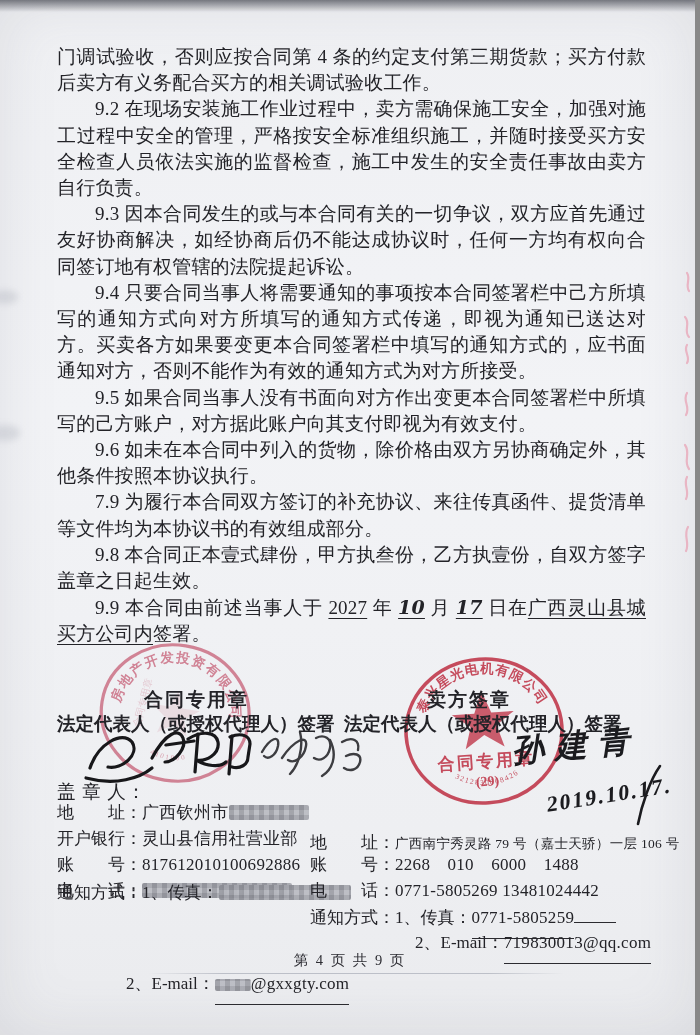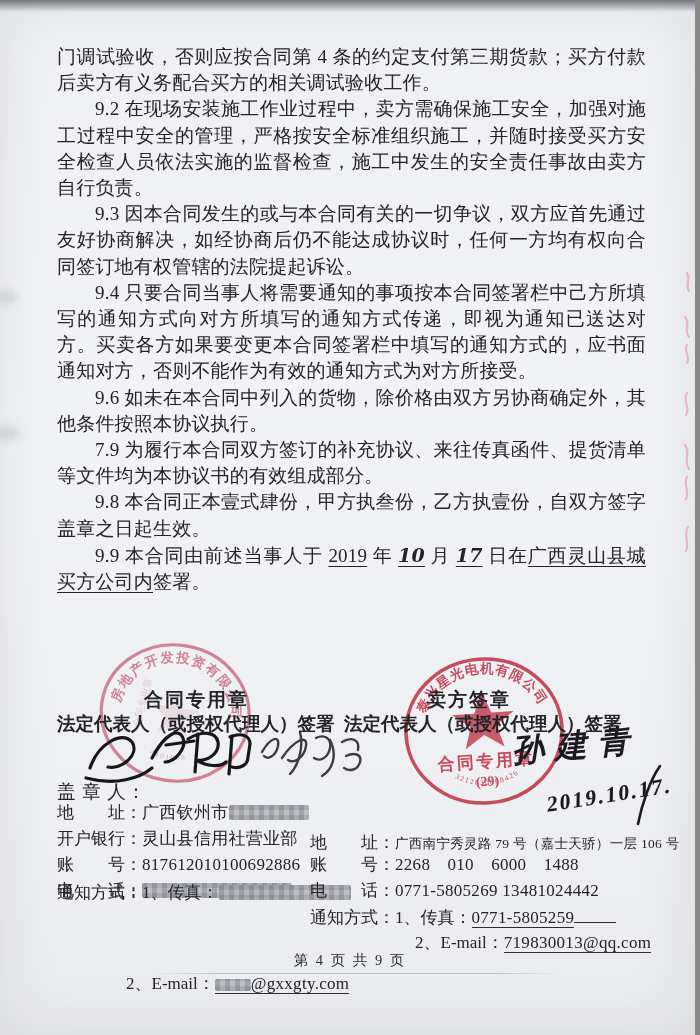--- a/index.html
+++ b/index.html
@@ -28,21 +28,21 @@
   .stamp { position:absolute; mix-blend-mode:multiply; pointer-events:none; }
   .inksig { position:absolute; pointer-events:none; }
   .sig-name { position:absolute; left:514px; top:724px; font-size:32px; color:#1b1b1f;
     transform:rotate(-5deg) skewX(-14deg); letter-spacing:11px; font-weight:bold; }
   .sig-date { position:absolute; left:546px; top:782px; font-size:22px; color:#1b1b1f;
     transform:rotate(-9deg) skewX(-10deg); letter-spacing:2px; font-weight:bold; }
 
   .crow { position:absolute; font-size:17px; white-space:nowrap; }
   .crow .val { letter-spacing:.3px; }
   .small-val { font-size:13.5px; }
-  .bline { border-bottom:1.4px solid #2b2b30; padding-bottom:0; }
+  .bline { border-bottom:1.4px solid #2b2b30; padding-bottom:11px; }
   .ext-line { display:inline-block; width:42px; border-bottom:1.4px solid #2b2b30; height:1em; vertical-align:baseline; }
   .rx { display:inline-block; height:15px; border-radius:2px; vertical-align:-2px; opacity:.9;
     background-image:
       repeating-linear-gradient(90deg,#b4b5ba 0 5px,#d6d7db 5px 10px),
       repeating-linear-gradient(0deg,#c3c4c9 0 5px,#dcdde1 5px 10px);
     background-blend-mode:multiply; filter:blur(.7px); }
 
   .footer { position:absolute; top:951px; left:0; width:700px; text-align:center;
     font-size:14.5px; letter-spacing:2px; color:#2d2d33; }
   .footer-line { position:absolute; top:973px; left:148px; width:416px; height:1px;
@@ -56,24 +56,25 @@
 <div class="page">
   <div class="scan-top"></div>
   <div class="smudge" style="left:-8px;top:290px;width:26px;height:14px;"></div>
   <div class="smudge" style="left:-10px;top:425px;width:30px;height:16px;"></div>
 
   <div class="clauses">
     <p>门调试验收，否则应按合同第 4 条的约定支付第三期货款；买方付款后卖方有义务配合买方的相关调试验收工作。</p>
     <p class="ind">9.2 在现场安装施工作业过程中，卖方需确保施工安全，加强对施工过程中安全的管理，严格按安全标准组织施工，并随时接受买方安全检查人员依法实施的监督检查，施工中发生的安全责任事故由卖方自行负责。</p>
     <p class="ind">9.3 因本合同发生的或与本合同有关的一切争议，双方应首先通过友好协商解决，如经协商后仍不能达成协议时，任何一方均有权向合同签订地有权管辖的法院提起诉讼。</p>
     <p class="ind">9.4 只要合同当事人将需要通知的事项按本合同签署栏中己方所填写的通知方式向对方所填写的通知方式传递，即视为通知已送达对方。买卖各方如果要变更本合同签署栏中填写的通知方式的，应书面通知对方，否则不能作为有效的通知方式为对方所接受。</p>
+    <p class="ind">9.5 如果合同当事人没有书面向对方作出变更本合同签署栏中所填写的己方账户，对方据此账户向其支付即视为有效支付。</p>
     <p class="ind">9.6 如未在本合同中列入的货物，除价格由双方另协商确定外，其他条件按照本协议执行。</p>
     <p class="ind">7.9 为履行本合同双方签订的补充协议、来往传真函件、提货清单等文件均为本协议书的有效组成部分。</p>
     <p class="ind">9.8 本合同正本壹式肆份，甲方执叁份，乙方执壹份，自双方签字盖章之日起生效。</p>
-    <p class="ind"><span>9.9 本合同由前述当事人于 </span><span class="u">2019</span><span> 年 </span><span class="u hand">10</span><span> 月 </span><span class="u hand">17</span><span> 日在</span><span class="u">广西灵山县城买方公司内</span><span>签署。</span></p>
+    <p class="ind"><span>9.9 本合同由前述当事人于 </span><span class="u">2027</span><span> 年 </span><span class="u hand">10</span><span> 月 </span><span class="u hand">17</span><span> 日在</span><span class="u">广西灵山县城买方公司内</span><span>签署。</span></p>
   </div>
 
   <svg class="stamp" style="left:96px;top:641px;" width="158" height="148" viewBox="0 0 158 148">
     <g transform="rotate(9 79 73)" opacity="0.84">
       <defs>
         <path id="bArcT" d="M 23,73 A 56,52 0 0 1 135,73"></path>
         <path id="bArcB" d="M 29,73 A 50,46 0 0 0 129,73"></path>
       </defs>
       <ellipse cx="79" cy="72" rx="74" ry="68" fill="none" stroke="#d8758a" stroke-width="3.2"></ellipse>
       <polygon points="79,50 85.5,66.5 103,66.5 89,77 94,94 79,84 64,94 69,77 55,66.5 72.5,66.5" fill="#d8758a" opacity="0.18"></polygon>

